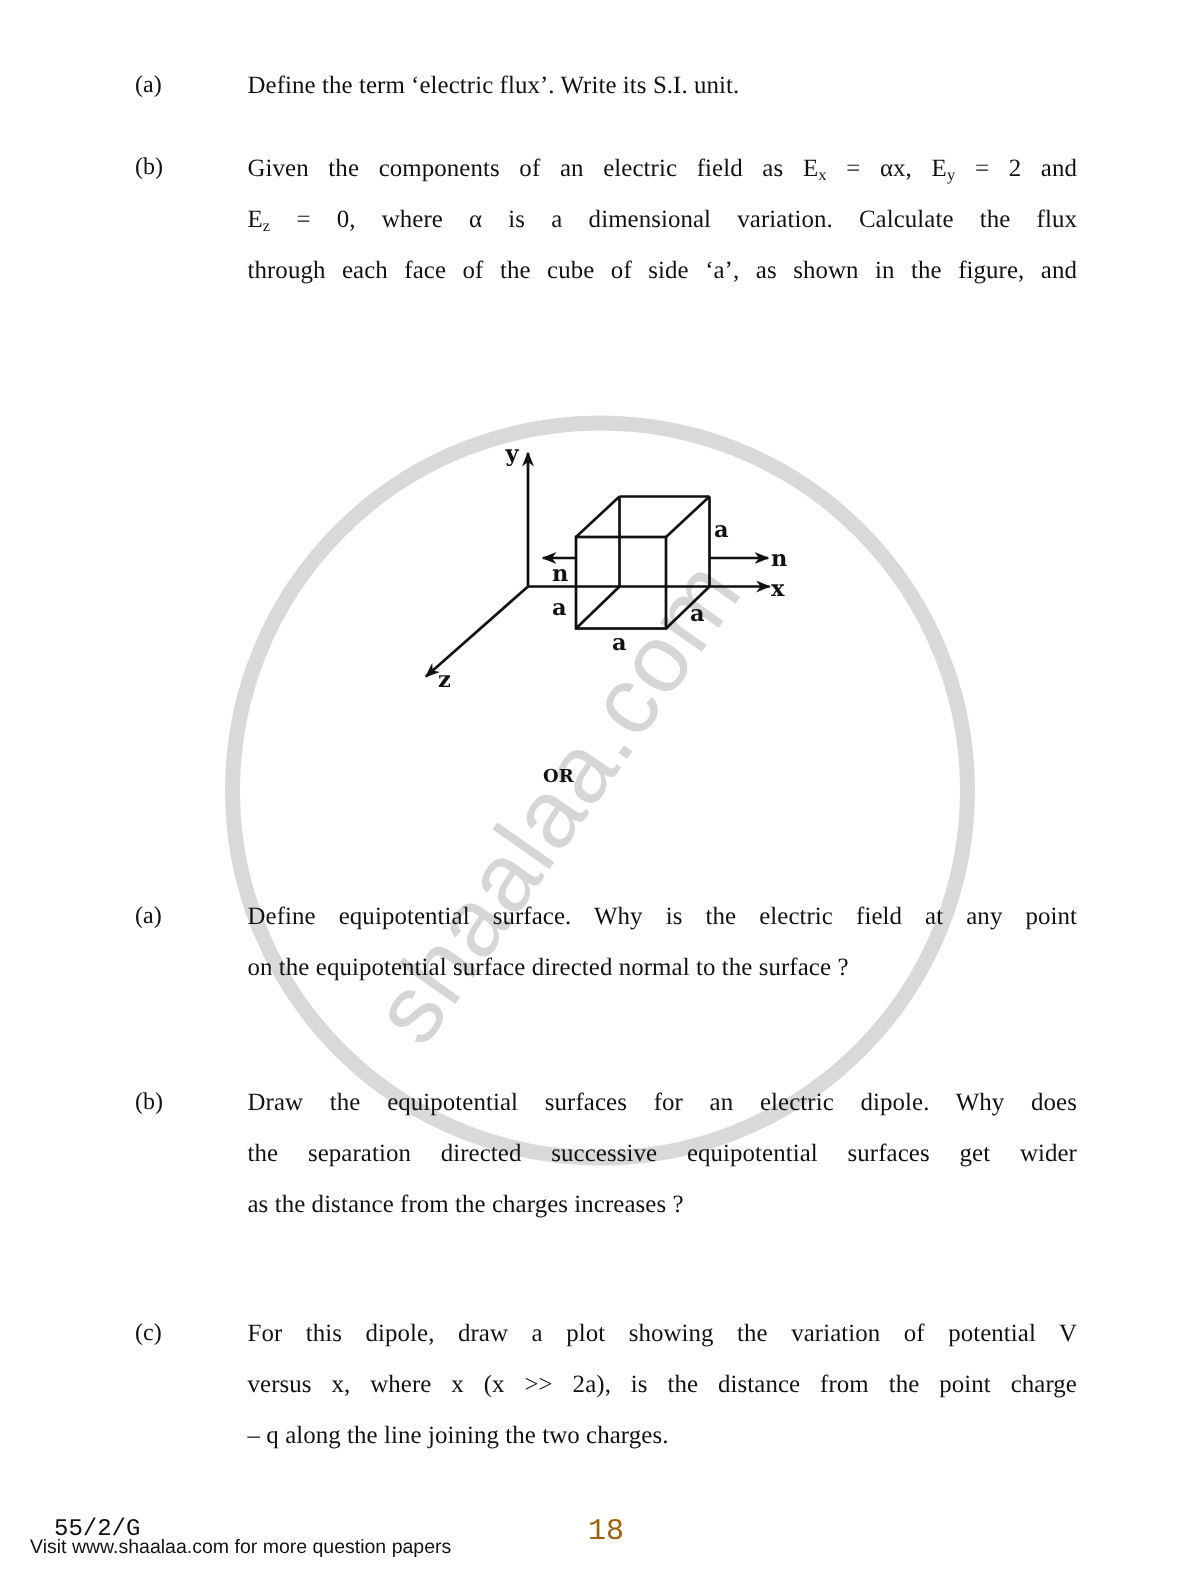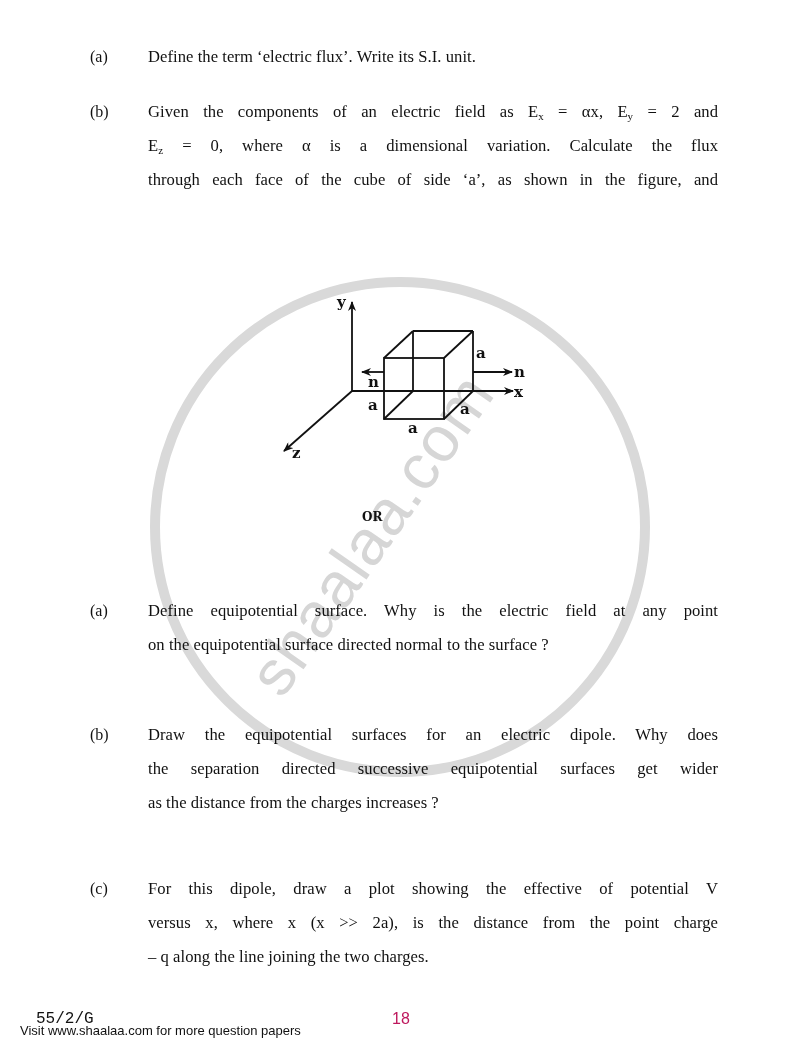--- a/index.html
+++ b/index.html
@@ -5,29 +5,29 @@
     html, body { margin: 0; padding: 0; background: #ffffff; }
     body { width: 800px; height: 1060px; position: relative; overflow: hidden;
            font-family: "DejaVu Serif", "Liberation Serif", serif; color: #111; }
     .page { position: absolute; left: 0; top: 0; width: 800px; height: 1060px; }
     .watermark { position: absolute; left: 0; top: 0; width: 800px; height: 1060px; pointer-events: none; }
     .q { position: absolute; left: 0; width: 800px; }
     .qlabel { position: absolute; left: 90px; font-size: 16px; line-height: 34px;
               font-family: "Liberation Serif", serif; }
     .qtext { position: absolute; left: 148px; width: 570px; font-size: 16.6px; line-height: 34px;
              text-align: justify; text-align-last: left; font-family: "Liberation Serif", serif; letter-spacing: 0.05px; }
-    .qtext .ln { display: block; text-align: justify; text-align-last: justify; white-space: nowrap; }
+    .qtext .ln { display: block; text-align: justify; text-align-last: justify; white-space: nowrap; margin-left: 17px; }
     .qtext .ln.last { text-align-last: left; }
     sub { font-size: 11px; vertical-align: -3px; line-height: 0; }
     .figure { position: absolute; left: 0; top: 0; width: 800px; height: 1060px; }
     .fig-label { font-family: "DejaVu Serif", "Liberation Serif", serif; font-weight: bold; font-size: 15px; fill: #111; }
     .or-label { position: absolute; left: 362px; top: 510px; font-weight: bold; font-size: 12px;
                 font-family: "DejaVu Serif", "Liberation Serif", serif; }
     .footer-code { position: absolute; left: 36px; top: 1010px; font-family: Liberation Mono, monospace; font-size: 16px; color: #111; }
-    .footer-page { position: absolute; left: 392px; top: 1010px; font-family: Liberation Sans, sans-serif; font-size: 16px; color: #be185d; }
+    .footer-page { position: absolute; left: 392px; top: 1010px; font-family: Liberation Mono, monospace; font-size: 20px; color: #a16207; }
     .footer-visit { position: absolute; left: 20px; top: 1023px; font-family: "Liberation Sans", sans-serif; font-size: 13px; color: #111; white-space: nowrap; }
   </style>
 </head>
 <body>
 
 <div class="page">
 
   <svg class="watermark" viewBox="0 0 800 1060" width="800" height="1060">
     <circle cx="400" cy="527" r="245" fill="none" stroke="#d9d9d9" stroke-width="10"></circle>
     <text x="0" y="0" transform="translate(282,700) rotate(-55)" font-family="Liberation Sans, sans-serif" font-size="64" fill="#d6d6d6" letter-spacing="1">shaalaa.com</text>
@@ -101,21 +101,21 @@
     <div class="qtext">
       <span class="ln">Draw the equipotential surfaces for an electric dipole. Why does</span>
       <span class="ln">the separation directed successive equipotential surfaces get wider</span>
       <span class="ln last">as the distance from the charges increases ?</span>
     </div>
   </div>
 
   <div class="q" style="top:872px;">
     <span class="qlabel">(c)</span>
     <div class="qtext">
-      <span class="ln">For this dipole, draw a plot showing the effective of potential V</span>
+      <span class="ln">For this dipole, draw a plot showing the variation of potential V</span>
       <span class="ln">versus x, where x (x &gt;&gt; 2a), is the distance from the point charge</span>
       <span class="ln last">– q along the line joining the two charges.</span>
     </div>
   </div>
 
   <div class="footer-code">55/2/G</div>
   <div class="footer-page">18</div>
   <div class="footer-visit">Visit www.shaalaa.com for more question papers</div>
 
 </div>

